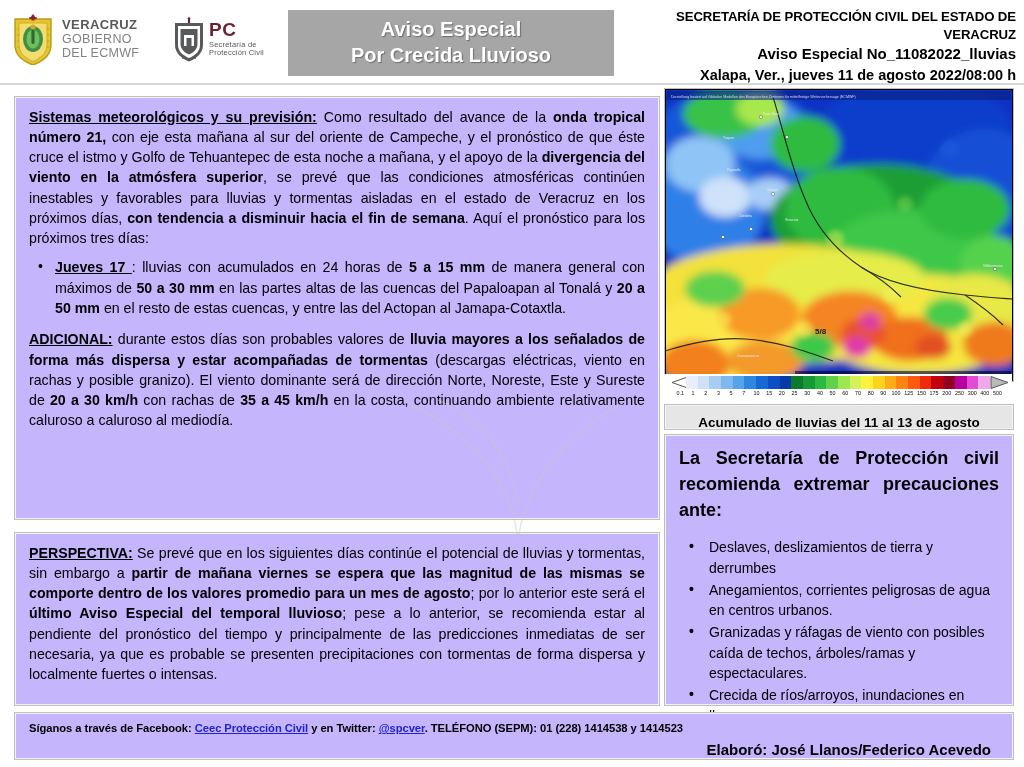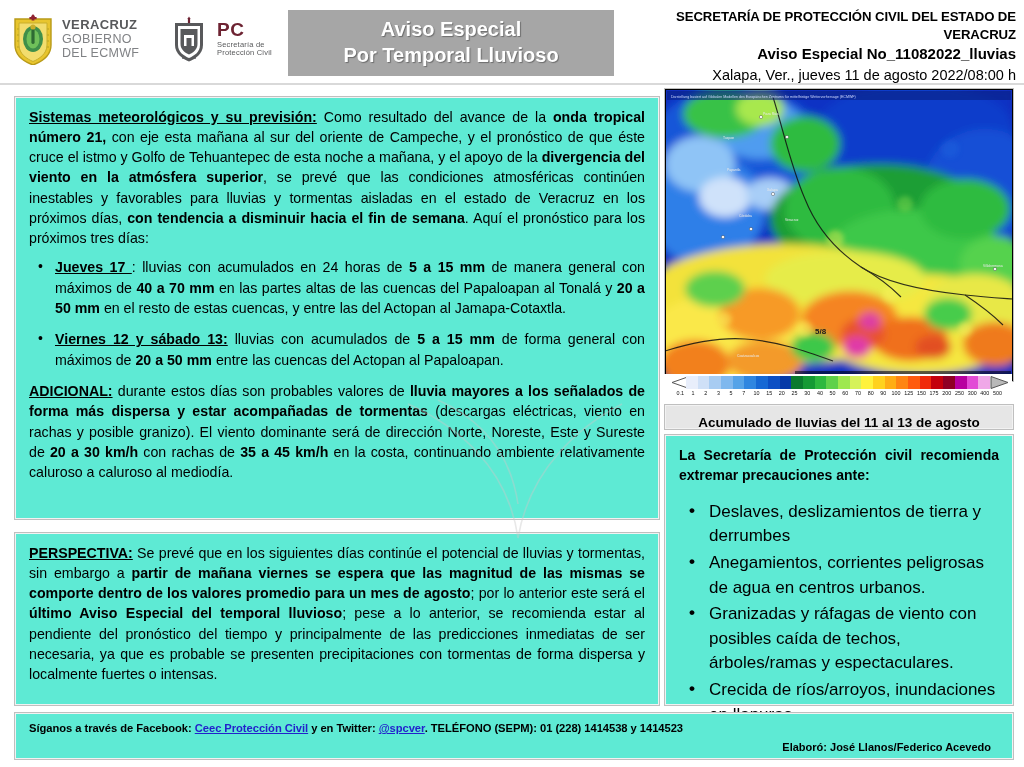--- a/index.html
+++ b/index.html
@@ -13,47 +13,47 @@
   }
   .page{position:relative;width:1024px;height:767px;}
 
   
   .header{position:absolute;left:0;top:0;width:1024px;height:84px;}
   .logo-veracruz{position:absolute;left:12px;top:8px;width:148px;height:62px;display:flex;align-items:center;gap:8px;}
   .shield-vc{width:42px;height:52px;flex:0 0 auto;}
   .vc-text{line-height:1.12;}
   .vc-text .l1{font-weight:bold;font-size:13px;letter-spacing:.4px;color:#58595b;}
   .vc-text .l2,.vc-text .l3{font-size:12.5px;letter-spacing:.3px;color:#808285;}
-  .logo-pc{position:absolute;left:172px;top:8px;width:110px;height:62px;display:flex;align-items:center;gap:11px;}
+  .logo-pc{position:absolute;left:172px;top:8px;width:110px;height:62px;display:flex;align-items:center;gap:3px;}
   .shield-pc{width:34px;height:46px;flex:0 0 auto;}
   .pc-text{line-height:1.1;}
   .pc-text .p1{font-weight:bold;font-size:19px;color:#6d2332;letter-spacing:.5px;}
   .pc-text .p2,.pc-text .p3{font-size:7.5px;color:#58595b;letter-spacing:.2px;}
 
   .title-banner{
     position:absolute;left:288px;top:10px;width:326px;height:66px;
     background:#a6a6a6;display:flex;flex-direction:column;
     align-items:center;justify-content:center;
   }
   .title-banner .tl{
     color:#ffffff;font-weight:bold;font-size:20px;line-height:1.28;
     text-shadow:1px 1px 1px rgba(90,90,90,.75);
   }
   .header-right{
     position:absolute;right:8px;top:8px;width:398px;
     text-align:right;line-height:1.38;
   }
   .hr1{font-size:13.2px;font-weight:bold;letter-spacing:-.1px;}
   .hr2{font-size:15px;font-weight:bold;}
-  .hr3{font-size:14.5px;font-weight:normal;}
+  .hr3{font-size:14.5px;font-weight:bold;}
   .header-rule{position:absolute;left:0;top:83px;width:1024px;height:2px;background:#d9d9d9;}
 
   
   .box{
-    border:1.5px solid #bfbfbf;background:#5eead4;position:absolute;
+    border:1.5px solid #bfbfbf;background:#c4b5fd;position:absolute;
     box-shadow:0 0 0 1px #f2f2f2 inset;
   }
 
   #box-main{left:14px;top:96px;width:644px;height:422px;}
   #box-perspectiva{left:14px;top:532px;width:644px;height:172px;}
   #box-map{left:664px;top:88px;width:348px;height:292px;padding:0;border:1.5px solid #bfbfbf;}
   #box-mapcaption{left:664px;top:404px;width:348px;height:24px;background:#e6e6e6;
       display:flex;align-items:center;justify-content:center;}
   #box-reco{left:664px;top:434px;width:348px;height:270px;}
   #box-footer{left:14px;top:712px;width:998px;height:46px;}
@@ -78,28 +78,28 @@
   .cbwrap{position:absolute;left:664px;top:374px;width:348px;height:28px;background:#fff;}
   .cbar{position:absolute;left:22px;top:2px;width:304px;height:13px;display:flex;}
   .cbar span{flex:1 1 auto;height:13px;}
   .cb-arrow-l,.cb-arrow-r{position:absolute;top:2px;width:22px;height:13px;}
   .cbticks{position:absolute;left:10px;top:16px;width:330px;height:10px;display:flex;}
   .cbticks span{flex:1 1 0;font-size:5.4px;text-align:center;color:#111;font-family:"Liberation Sans",sans-serif;}
 
   #mapcap{font-size:13.5px;font-weight:bold;margin-top:10px;}
 
   
-  .reco-h{font-size:14px;font-weight:bold;line-height:1.45;text-align:justify;margin:0 0 14px 0;}
+  .reco-h{font-size:18px;font-weight:bold;line-height:1.45;text-align:justify;margin:0 0 14px 0;}
   ul.reco{margin:0;padding:0;list-style:none;}
-  ul.reco li{position:relative;padding-left:30px;margin-bottom:2px;font-size:17px;line-height:1.45;}
+  ul.reco li{position:relative;padding-left:30px;margin-bottom:2px;font-size:14px;line-height:1.45;}
   ul.reco li:before{content:"\2022";position:absolute;left:10px;top:-1px;font-weight:bold;}
 
   
   .footer-line1{font-size:11.2px;font-weight:bold;padding:9px 0 0 14px;letter-spacing:-.05px;}
-  .footer-line2{font-size:11px;font-weight:bold;text-align:right;padding:7px 22px 0 0;}
+  .footer-line2{font-size:15px;font-weight:bold;text-align:right;padding:7px 22px 0 0;}
   a.lnk{color:#2222cc;text-decoration:underline;font-weight:bold;}
 
   
   .watermark{
     position:absolute;left:398px;top:398px;width:230px;height:150px;
     pointer-events:none;opacity:.42;
   }
   
   #mapsvg{display:block;width:100%;height:100%;}
 </style>
@@ -162,40 +162,39 @@
       </svg>
       <div class="pc-text">
         <div class="p1">PC</div>
         <div class="p2">Secretaría de</div>
         <div class="p3">Protección Civil</div>
       </div>
     </div>
 
     <div class="title-banner">
       <div class="tl">Aviso Especial</div>
-      <div class="tl">Por Temporal Lluvioso</div>
+      <div class="tl">Por Crecida Lluvioso</div>
     </div>
 
     <div class="header-right">
       <div class="hr1">SECRETARÍA DE PROTECCIÓN CIVIL DEL ESTADO DE VERACRUZ</div>
       <div class="hr2">Aviso Especial No_11082022_lluvias</div>
       <div class="hr3">Xalapa, Ver., jueves 11 de agosto 2022/08:00 h</div>
     </div>
 
     <div class="header-rule"></div>
   </div>
 
   <div class="box" id="box-main">
     <div class="inner">
 
       <p class="t"><u class="h">Sistemas meteorológicos y su previsión:</u><span> Como resultado del avance de la </span><b>onda tropical número 21,</b><span> con eje esta mañana al sur del oriente de Campeche, y el pronóstico de que éste cruce el istmo y Golfo de Tehuantepec de esta noche a mañana, y el apoyo de la </span><b>divergencia del viento en la atmósfera superior</b><span>, se prevé que las condiciones atmosféricas continúen inestables y favorables para lluvias y tormentas aisladas en el estado de Veracruz en los próximos días, </span><b>con tendencia a disminuir hacia el fin de semana</b><span>. Aquí el pronóstico para los próximos tres días:</span></p>
 
       <ul class="bl">
-        <li><u class="h">Jueves 17 </u><span>: lluvias con acumulados en 24 horas de </span><b>5 a 15 mm</b><span> de manera general con máximos de </span><b>40 a 70 mm</b><span> en las partes altas de las cuencas del Papaloapan al Tonalá y </span><b>20 a  50 mm</b><span> en el resto de estas cuencas, y entre las del Actopan al Jamapa-Cotaxtla.</span></li>
-        <li><u class="h">Viernes 12 y sábado 13:</u><span> lluvias con acumulados de </span><b>5 a 15 mm</b><span> de forma general con máximos de </span><b>20 a 50 mm</b><span> entre las cuencas del Actopan al Papaloapan.</span></li>
+        <li><u class="h">Jueves 17 </u><span>: lluvias con acumulados en 24 horas de </span><b>5 a 15 mm</b><span> de manera general con máximos de </span><b>50 a 30 mm</b><span> en las partes altas de las cuencas del Papaloapan al Tonalá y </span><b>20 a  50 mm</b><span> en el resto de estas cuencas, y entre las del Actopan al Jamapa-Cotaxtla.</span></li>
       </ul>
 
       <p class="t tight"><u class="h">ADICIONAL:</u><span> durante estos días son probables valores de </span><b>lluvia mayores a los señalados de forma más dispersa y estar acompañadas de tormentas</b><span> (descargas eléctricas, viento en rachas y posible granizo). El viento dominante será de dirección Norte, Noreste, Este y Sureste de </span><b>20 a 30 km/h</b><span> con rachas de </span><b>35 a 45 km/h</b><span> en la costa, continuando ambiente relativamente caluroso a caluroso al mediodía.</span></p>
 
     </div>
   </div>
 
   <div class="box" id="box-perspectiva">
     <div class="inner">
       <p class="t tight"><u class="h">PERSPECTIVA:</u><span> Se prevé que en los siguientes días continúe el potencial de lluvias y tormentas, sin embargo a </span><b>partir de mañana viernes se espera que las magnitud de las mismas  se comporte dentro de los valores promedio para un mes de agosto</b><span>; por lo anterior este será el </span><b>último Aviso Especial del temporal lluvioso</b><span>; pese a lo anterior, se recomienda estar al pendiente del pronóstico del tiempo y principalmente de las predicciones inmediatas de ser necesaria, ya que es probable se presenten precipitaciones con tormentas de forma dispersa y localmente fuertes o intensas.</span></p>

